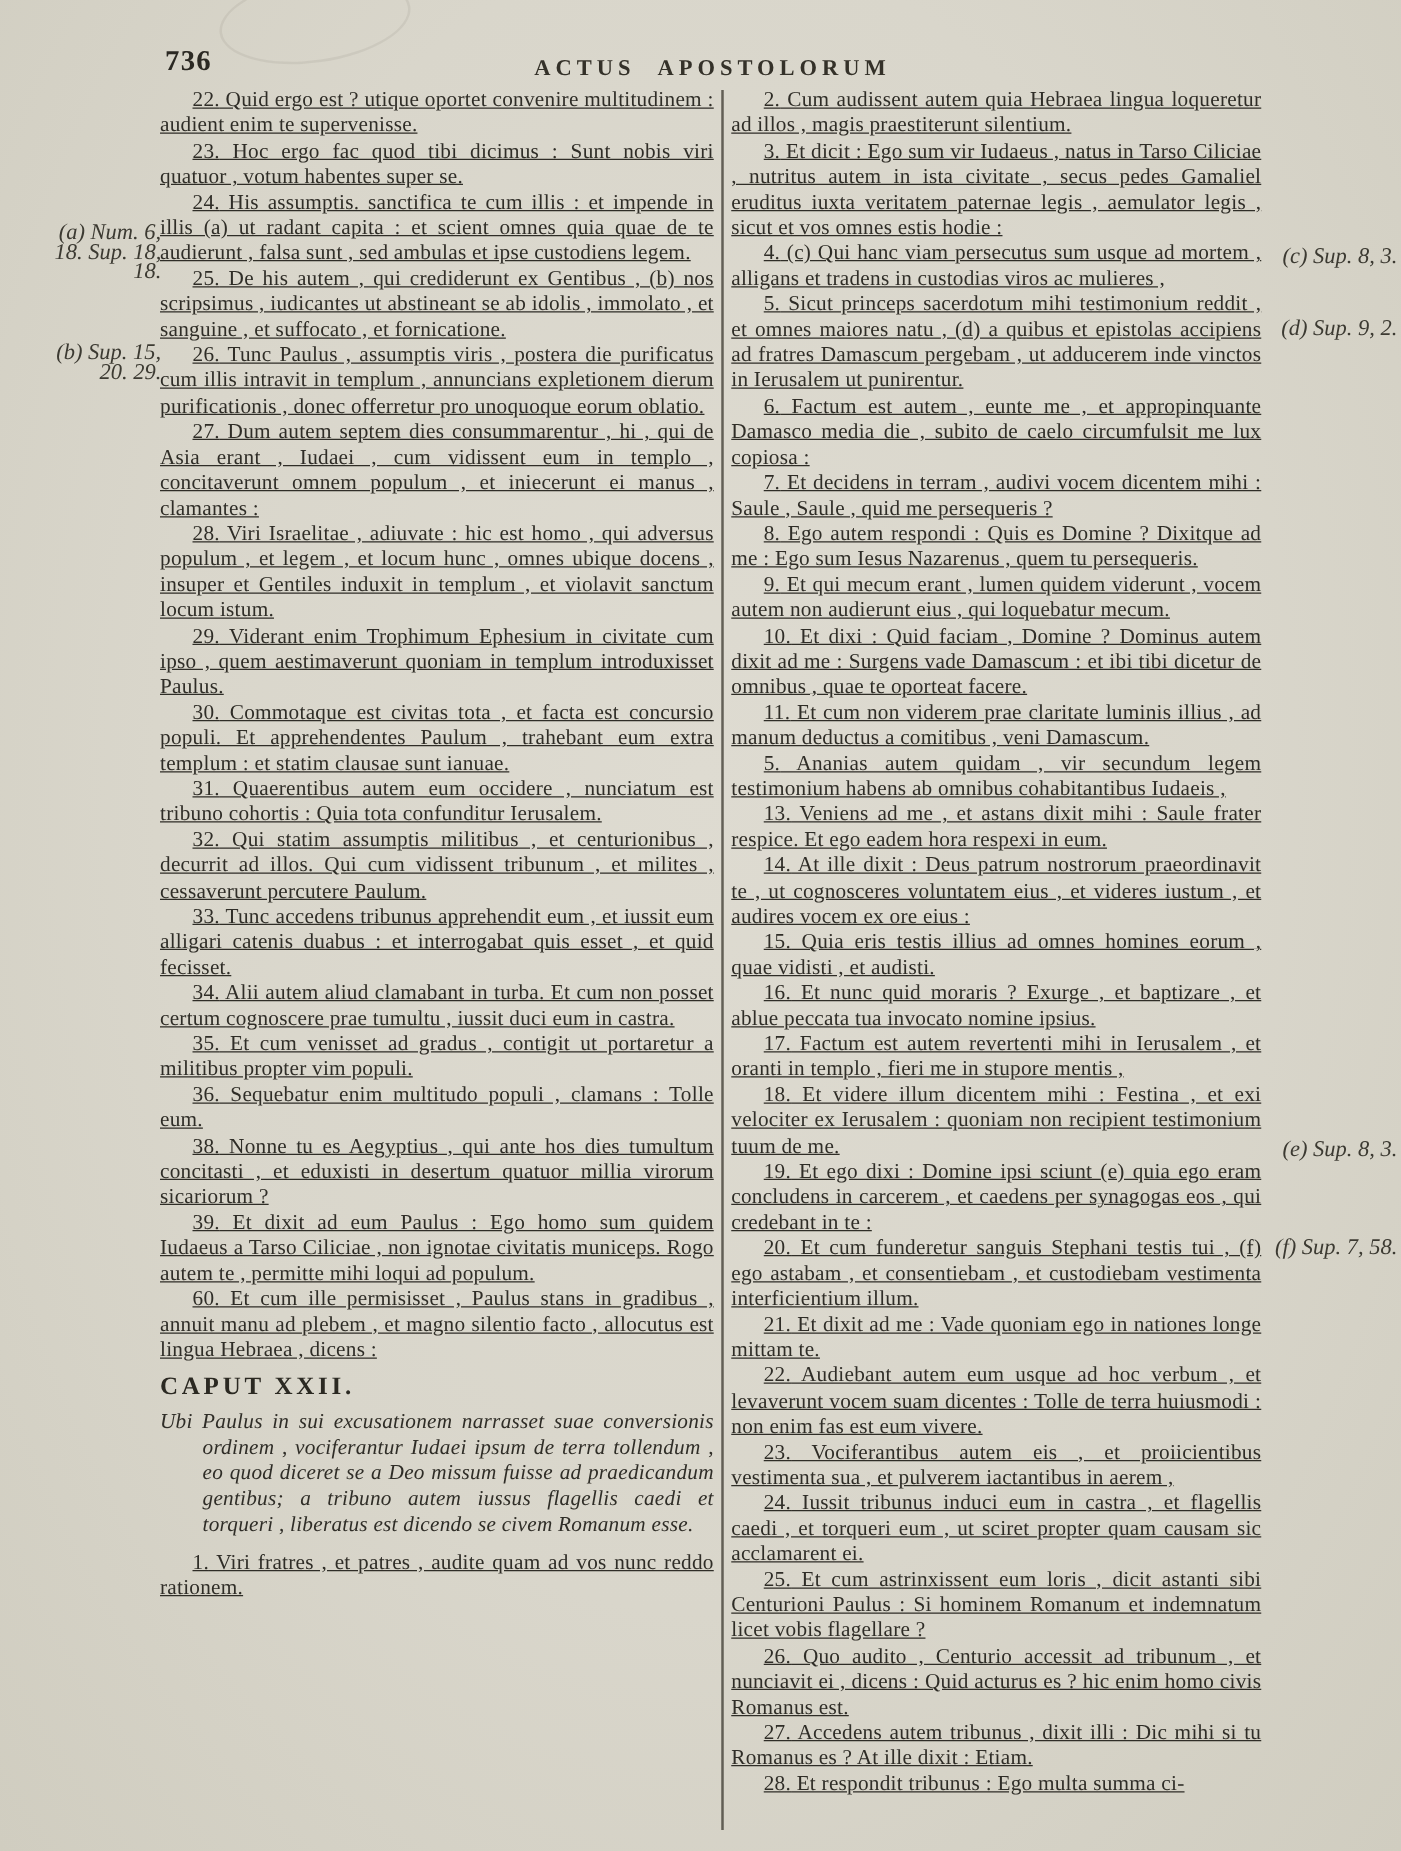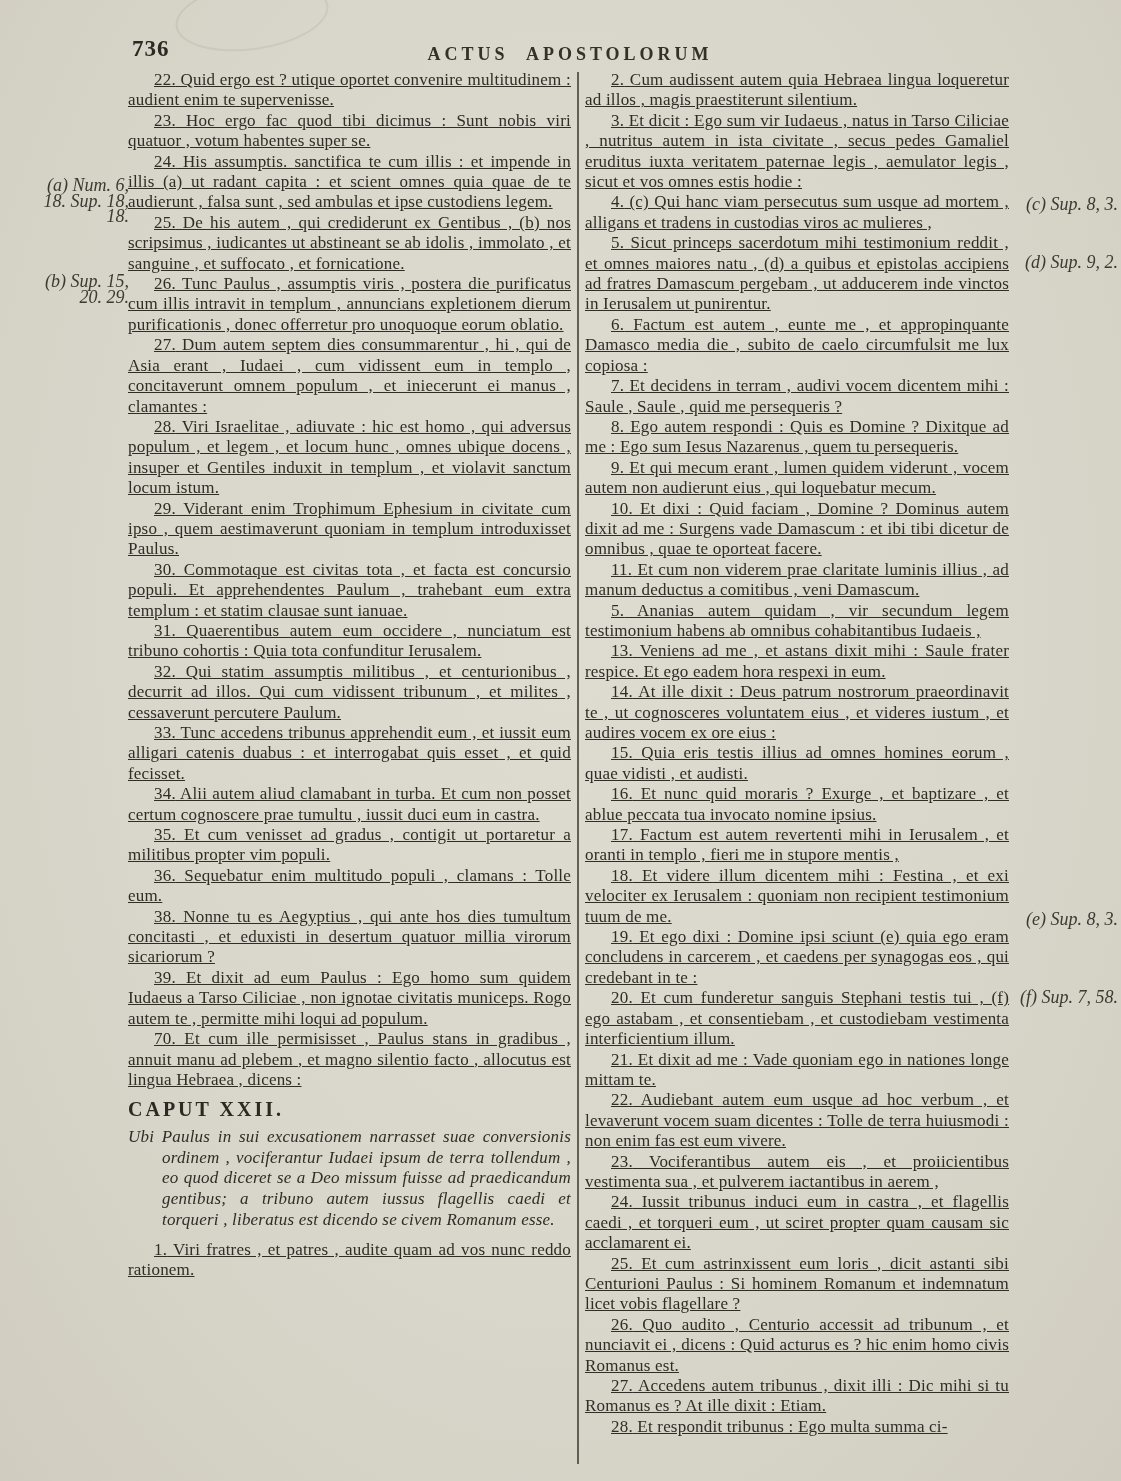--- a/index.html
+++ b/index.html
@@ -96,21 +96,21 @@
         <p class="verse"><span class="vnum">29.</span> Viderant enim Trophimum Ephesium in civitate cum ipso , quem aestimaverunt quoniam in templum introduxisset Paulus.</p>
         <p class="verse"><span class="vnum">30.</span> Commotaque est civitas tota , et facta est concursio populi. Et apprehendentes Paulum , trahebant eum extra templum : et statim clausae sunt ianuae.</p>
         <p class="verse"><span class="vnum">31.</span> Quaerentibus autem eum occidere , nunciatum est tribuno cohortis : Quia tota confunditur Ierusalem.</p>
         <p class="verse"><span class="vnum">32.</span> Qui statim assumptis militibus , et centurionibus , decurrit ad illos. Qui cum vidissent tribunum , et milites , cessaverunt percutere Paulum.</p>
         <p class="verse"><span class="vnum">33.</span> Tunc accedens tribunus apprehendit eum , et iussit eum alligari catenis duabus : et interrogabat quis esset , et quid fecisset.</p>
         <p class="verse"><span class="vnum">34.</span> Alii autem aliud clamabant in turba. Et cum non posset certum cognoscere prae tumultu , iussit duci eum in castra.</p>
         <p class="verse"><span class="vnum">35.</span> Et cum venisset ad gradus , contigit ut portaretur a militibus propter vim populi.</p>
         <p class="verse"><span class="vnum">36.</span> Sequebatur enim multitudo populi , clamans : Tolle eum.</p>
         <p class="verse"><span class="vnum">38.</span> Nonne tu es Aegyptius , qui ante hos dies tumultum concitasti , et eduxisti in desertum quatuor millia virorum sicariorum ?</p>
         <p class="verse"><span class="vnum">39.</span> Et dixit ad eum Paulus : Ego homo sum quidem Iudaeus a Tarso Ciliciae , non ignotae civitatis municeps. Rogo autem te , permitte mihi loqui ad populum.</p>
-        <p class="verse"><span class="vnum">70.</span> Et cum ille permisisset , Paulus stans in gradibus , annuit manu ad plebem , et magno silentio facto , allocutus est lingua Hebraea , dicens :</p>
+        <p class="verse"><span class="vnum">60.</span> Et cum ille permisisset , Paulus stans in gradibus , annuit manu ad plebem , et magno silentio facto , allocutus est lingua Hebraea , dicens :</p>
       </div>
     <h2 class="chapter-heading">CAPUT XXII.</h2>
     <p class="chapter-summary">Ubi Paulus in sui excusationem narrasset suae conversionis ordinem , vociferantur Iudaei ipsum de terra tollendum , eo quod diceret se a Deo missum fuisse ad praedicandum gentibus; a tribuno autem iussus flagellis caedi et torqueri , liberatus est dicendo se civem Romanum esse.</p>
     <div class="after-summary">
         <p class="verse"><span class="vnum">1.</span> Viri fratres , et patres , audite quam ad vos nunc reddo rationem.</p>
       </div>
   </div>
 
   <div class="divider"></div>
 

